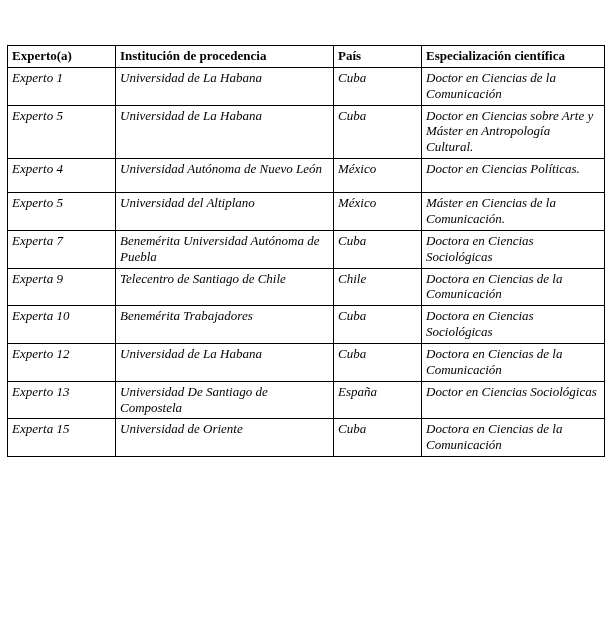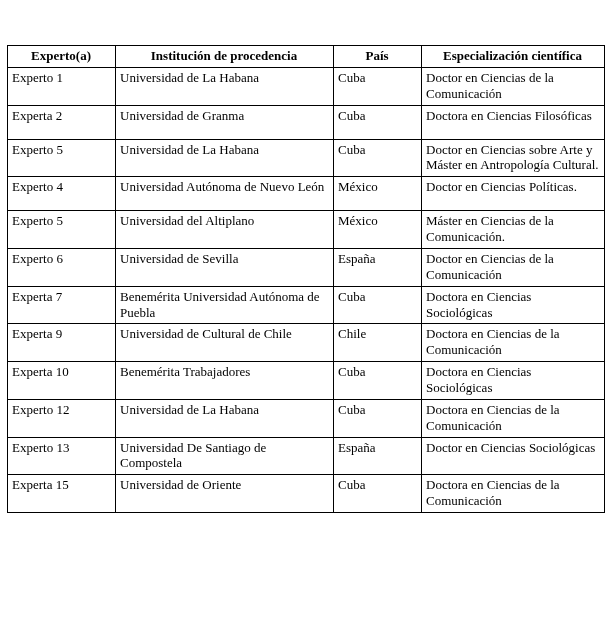--- a/index.html
+++ b/index.html
@@ -29,24 +29,24 @@
     padding: 2px 5px 3px 4px;
     font-size: 13px;
     line-height: 1.22;
     vertical-align: top;
     text-align: left;
     word-wrap: break-word;
     overflow: hidden;
   }
   table.experts th {
     font-weight: bold;
-    text-align: center;
   }
   table.experts tbody tr {
     height: 34px;
+    font-style: italic;
   }
 </style>
 </head>
 <body>
 
 <div class="page">
   <table class="experts">
     <colgroup>
         <col style="width: 108px;">
         <col style="width: 218px;">
@@ -62,58 +62,46 @@
         </tr>
     </thead>
     <tbody>
         <tr>
           <td>Experto 1</td>
           <td>Universidad de La Habana</td>
           <td>Cuba</td>
           <td>Doctor en Ciencias de la Comunicación</td>
         </tr>
         <tr>
-          <td>Experta 2</td>
-          <td>Universidad de Granma</td>
-          <td>Cuba</td>
-          <td>Doctora en Ciencias Filosóficas</td>
-        </tr>
-        <tr>
           <td>Experto 5</td>
           <td>Universidad de La Habana</td>
           <td>Cuba</td>
           <td>Doctor en Ciencias sobre Arte y Máster en Antropología Cultural.</td>
         </tr>
         <tr>
           <td>Experto 4</td>
           <td>Universidad Autónoma de Nuevo León</td>
           <td>México</td>
           <td>Doctor en Ciencias Políticas.</td>
         </tr>
         <tr>
           <td>Experto 5</td>
           <td>Universidad del Altiplano</td>
           <td>México</td>
           <td>Máster en Ciencias de la Comunicación.</td>
         </tr>
         <tr>
-          <td>Experto 6</td>
-          <td>Universidad de Sevilla</td>
-          <td>España</td>
-          <td>Doctor en Ciencias de la Comunicación</td>
-        </tr>
-        <tr>
           <td>Experta 7</td>
           <td>Benemérita Universidad Autónoma de Puebla</td>
           <td>Cuba</td>
           <td>Doctora en Ciencias Sociológicas</td>
         </tr>
         <tr>
           <td>Experta 9</td>
-          <td>Universidad de Cultural de Chile</td>
+          <td>Telecentro de Santiago de Chile</td>
           <td>Chile</td>
           <td>Doctora en Ciencias de la Comunicación</td>
         </tr>
         <tr>
           <td>Experta 10</td>
           <td>Benemérita Trabajadores</td>
           <td>Cuba</td>
           <td>Doctora en Ciencias Sociológicas</td>
         </tr>
         <tr>

